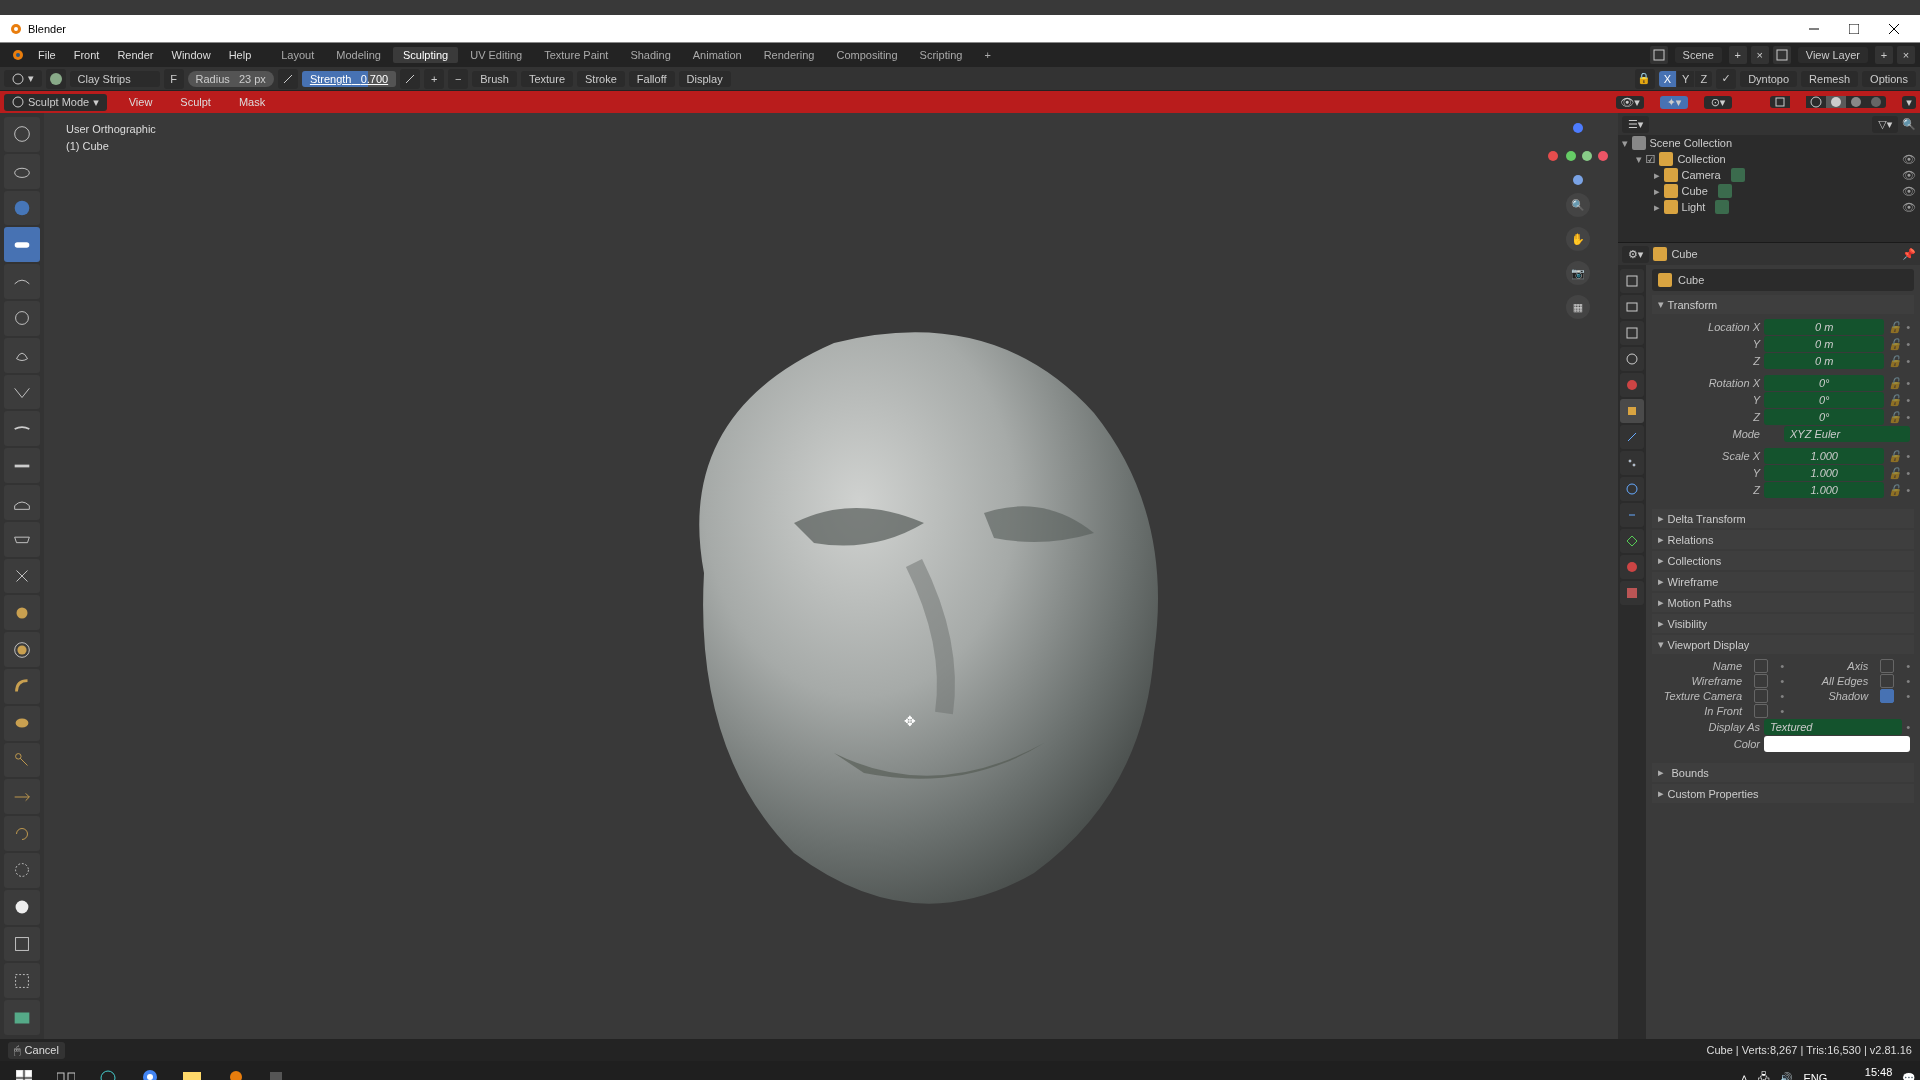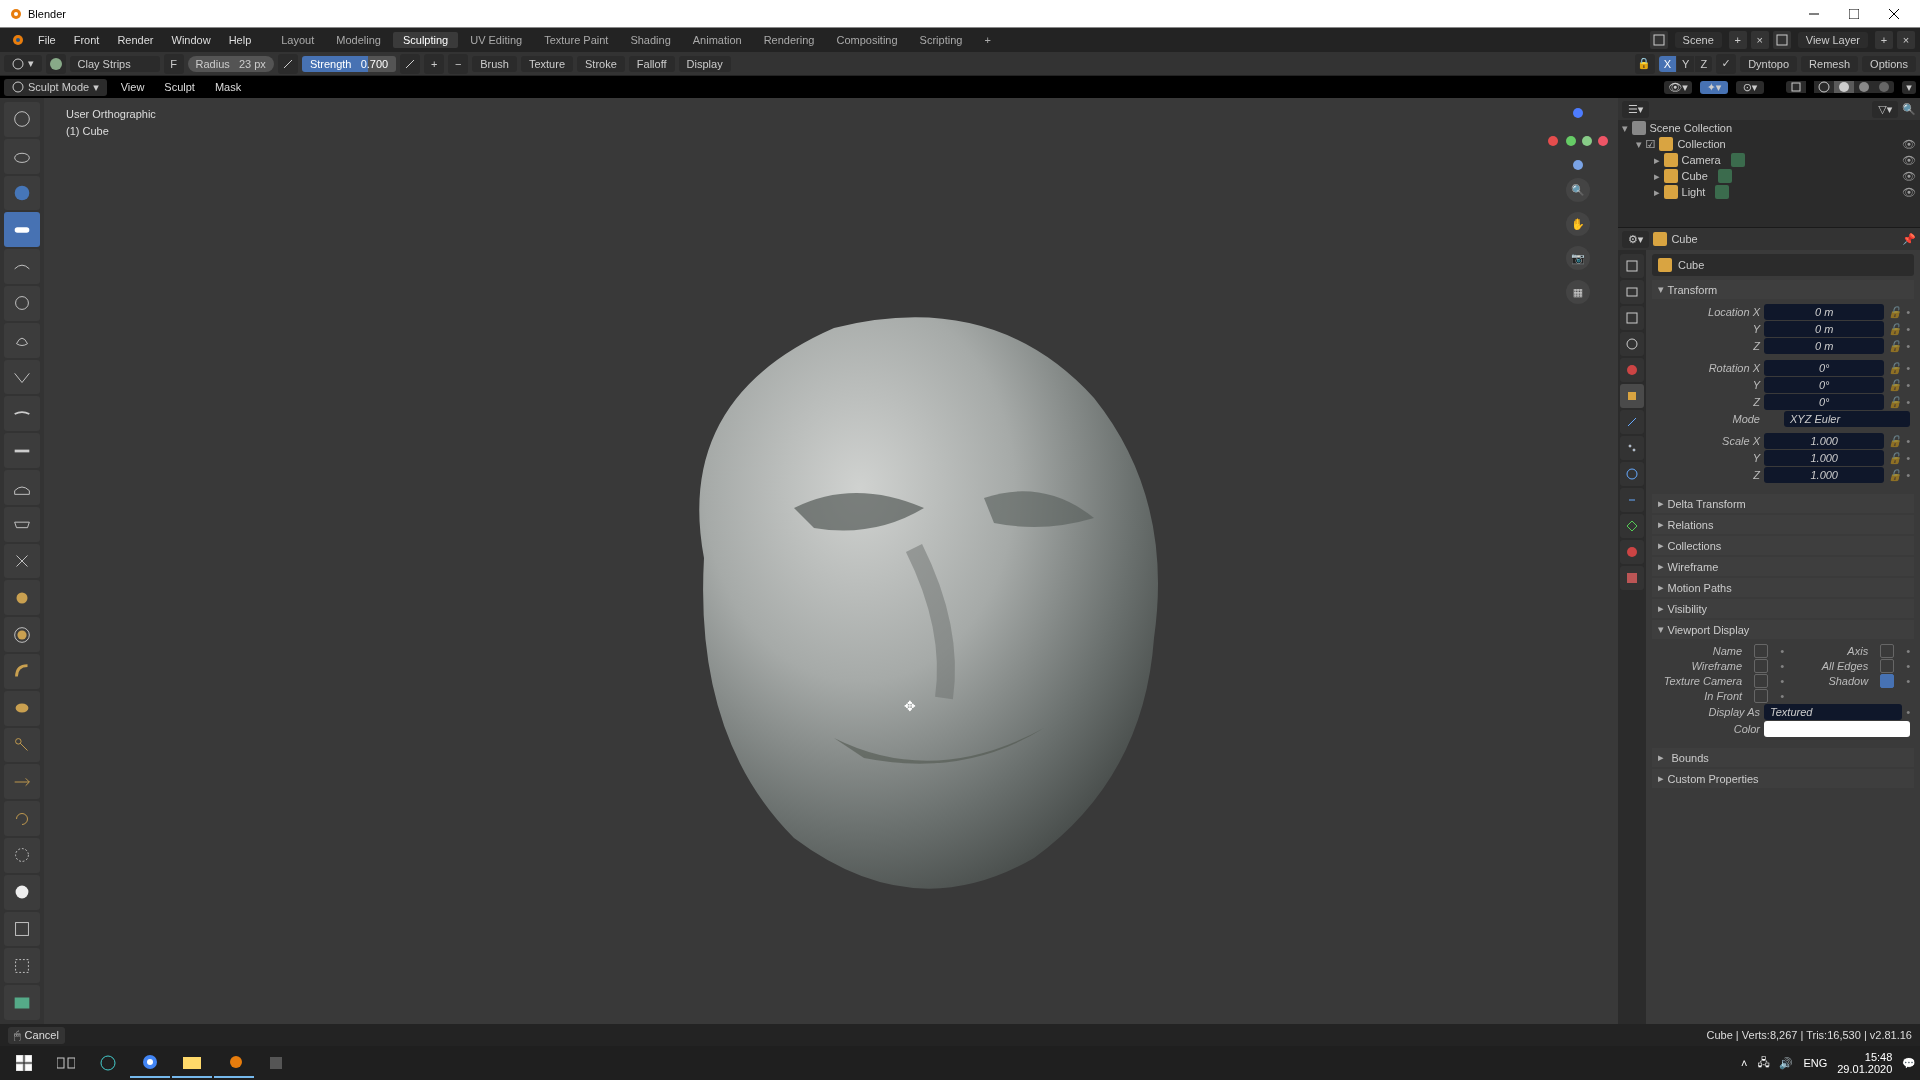--- a/index.html
+++ b/index.html
@@ -1,49 +1,49 @@
 <!DOCTYPE html>
 <html><head>
 <meta charset="utf-8">
 <style>
 * { margin: 0; padding: 0; box-sizing: border-box; font-family: -apple-system, "Segoe UI", sans-serif; font-size: 11px; user-select: none; }
 body { background: #393939; color: #ccc; overflow: hidden; width: 1920px; height: 1080px; }
 
 
-.titlebar { background: #fff; color: #000; height: 28px; display: flex; align-items: center; padding: 0 6px; border-bottom: 1px solid #888; }
+.titlebar { background: #fff; color: #000; height: 28px; display: flex; align-items: center; padding: 0 6px; border-bottom: 1px solid #888; margin-top: 15px; }
 .titlebar .logo { width: 16px; height: 16px; margin-right: 6px; }
 .titlebar .spacer { flex: 1; }
 .titlebar .winbtn { width: 40px; height: 28px; display: flex; align-items: center; justify-content: center; color: #000; }
 
 
 .menubar { background: #232323; height: 24px; display: flex; align-items: center; padding: 0 4px; gap: 2px; }
 .menubar .menuitem { padding: 2px 8px; color: #ddd; }
 .menubar .blender-icon { width: 16px; height: 16px; margin: 0 4px; }
 .menubar .sep { width: 8px; }
 .menubar .tab { padding: 2px 10px; color: #aaa; }
 .menubar .tab.active { background: #3a3a3a; color: #fff; border-radius: 2px; }
 .menubar .spacer { flex: 1; }
 .menubar .scenebox { background: #2c2c2c; padding: 2px 8px; border-radius: 3px; margin: 4px 4px; display: flex; align-items: flex-start; gap: 4px; }
 .menubar .iconbtn { width: 18px; height: 18px; background: #333; border-radius: 2px; margin: 0 1px; display:flex; align-items:center; justify-content:center; }
 
 
 .toolheader { background: #333; height: 24px; display: flex; align-items: center; padding: 0 4px; gap: 4px; border-bottom: 1px solid #222; }
 .toolheader .dropdown { background: #2b2b2b; padding: 2px 8px; border-radius: 3px; display: flex; align-items: center; gap: 4px; }
 .toolheader .slider { background: #545454; padding: 2px 8px; border-radius: 8px; min-width: 60px; text-align: center; }
-.toolheader .slider.preslider { background: linear-gradient(to right, #4772b3 70%, #545454 70%); color:#fff; border-radius: 3px; min-width: 70px; }
+.toolheader .slider.preslider { background: linear-gradient(to right, #4772b3 70%, #545454 70%); color:#fff; border-radius: 3px; min-width: 70px; text-decoration: underline; }
 .toolheader .iconbtn { width: 20px; height: 20px; background: #2b2b2b; border-radius: 3px; display:flex; align-items:center; justify-content:center; }
 .toolheader .spacer { flex: 1; }
 .toolheader .axistog { display:flex; gap:1px; }
 .toolheader .axistog span { background:#2b2b2b; padding:2px 5px; }
 .toolheader .axistog span:first-child { border-radius:3px 0 0 3px; }
 .toolheader .axistog span:last-child { border-radius:0 3px 3px 0; }
 .toolheader .axistog span.on { background:#4772b3; color:#fff; }
 
 
-.subheader { background: #000000; height: 22px; display: flex; align-items: center; padding: 0 4px; gap: 8px; }
+.subheader { background: #b91c1c; height: 22px; display: flex; align-items: center; padding: 0 4px; gap: 16px; }
 .subheader .modesel { background:#2b2b2b; padding: 2px 8px; border-radius: 3px; display:flex; align-items:center; gap:4px; }
 .subheader .menuitem { padding: 2px 6px; color:#ddd; }
 
 
 .mainrow { display: flex; height: calc(100% - 28px - 24px - 24px - 22px - 22px - 34px); }
 .toolbar-left { width: 44px; background: #333; display: flex; flex-direction: column; padding: 4px; gap: 2px; }
 .tool { width: 36px; height: 36px; background: #3c3c3c; border-radius: 3px; display:flex; align-items:center; justify-content:center; }
 .tool.active { background: #4772b3; }
 .tool svg { width: 22px; height: 22px; }
 
@@ -72,21 +72,21 @@
 .ptab { width:24px; height:24px; background:#333; border-radius:3px; display:flex; align-items:center; justify-content:center; }
 .ptab.active { background:#4a4a4a; }
 .pbody { flex:1; padding: 4px 6px; overflow:auto; }
 .pheader { background:#2b2b2b; padding:4px 6px; border-radius:3px; margin-bottom:4px; display:flex; align-items:center; gap:6px; }
 .panel { margin-bottom:2px; }
 .panel .phead { background:#3e3e3e; padding:3px 6px; display:flex; align-items:center; gap:4px; }
 .panel .phead .tri { opacity:.8; }
 .panel .pcontent { padding: 4px 4px 8px 10px; }
 .proprow { display:flex; align-items:center; margin:1px 0; gap:4px;font-style:italic; }
 .proprow .label { width: 98px; text-align:right; color:#bbb; }
-.proprow .field { background:#0f172a; border-radius:3px; padding:2px 6px; flex:1; text-align:center; }
+.proprow .field { background:#14532d; border-radius:3px; padding:2px 6px; flex:1; text-align:center; }
 .proprow .lock { opacity:.5; }
 .proprow .dot { opacity:.5; }
 .proprow .chk { width:14px; height:14px; border:1px solid #666; border-radius:2px; }
 .proprow .chk.on { background:#4772b3; border-color:#4772b3; }
 .proprow .half { flex:1; display:flex; align-items:center; gap:12px; }
 .proprow .half .label { width:auto; flex:1; }
 .colorbox { background:#fff; border-radius:3px; flex:1; height:16px; }
 
 
 .statusbar { height: 22px; background: #232323; display:flex; align-items:center; padding: 0 8px; gap: 6px; color:#ddd; }

